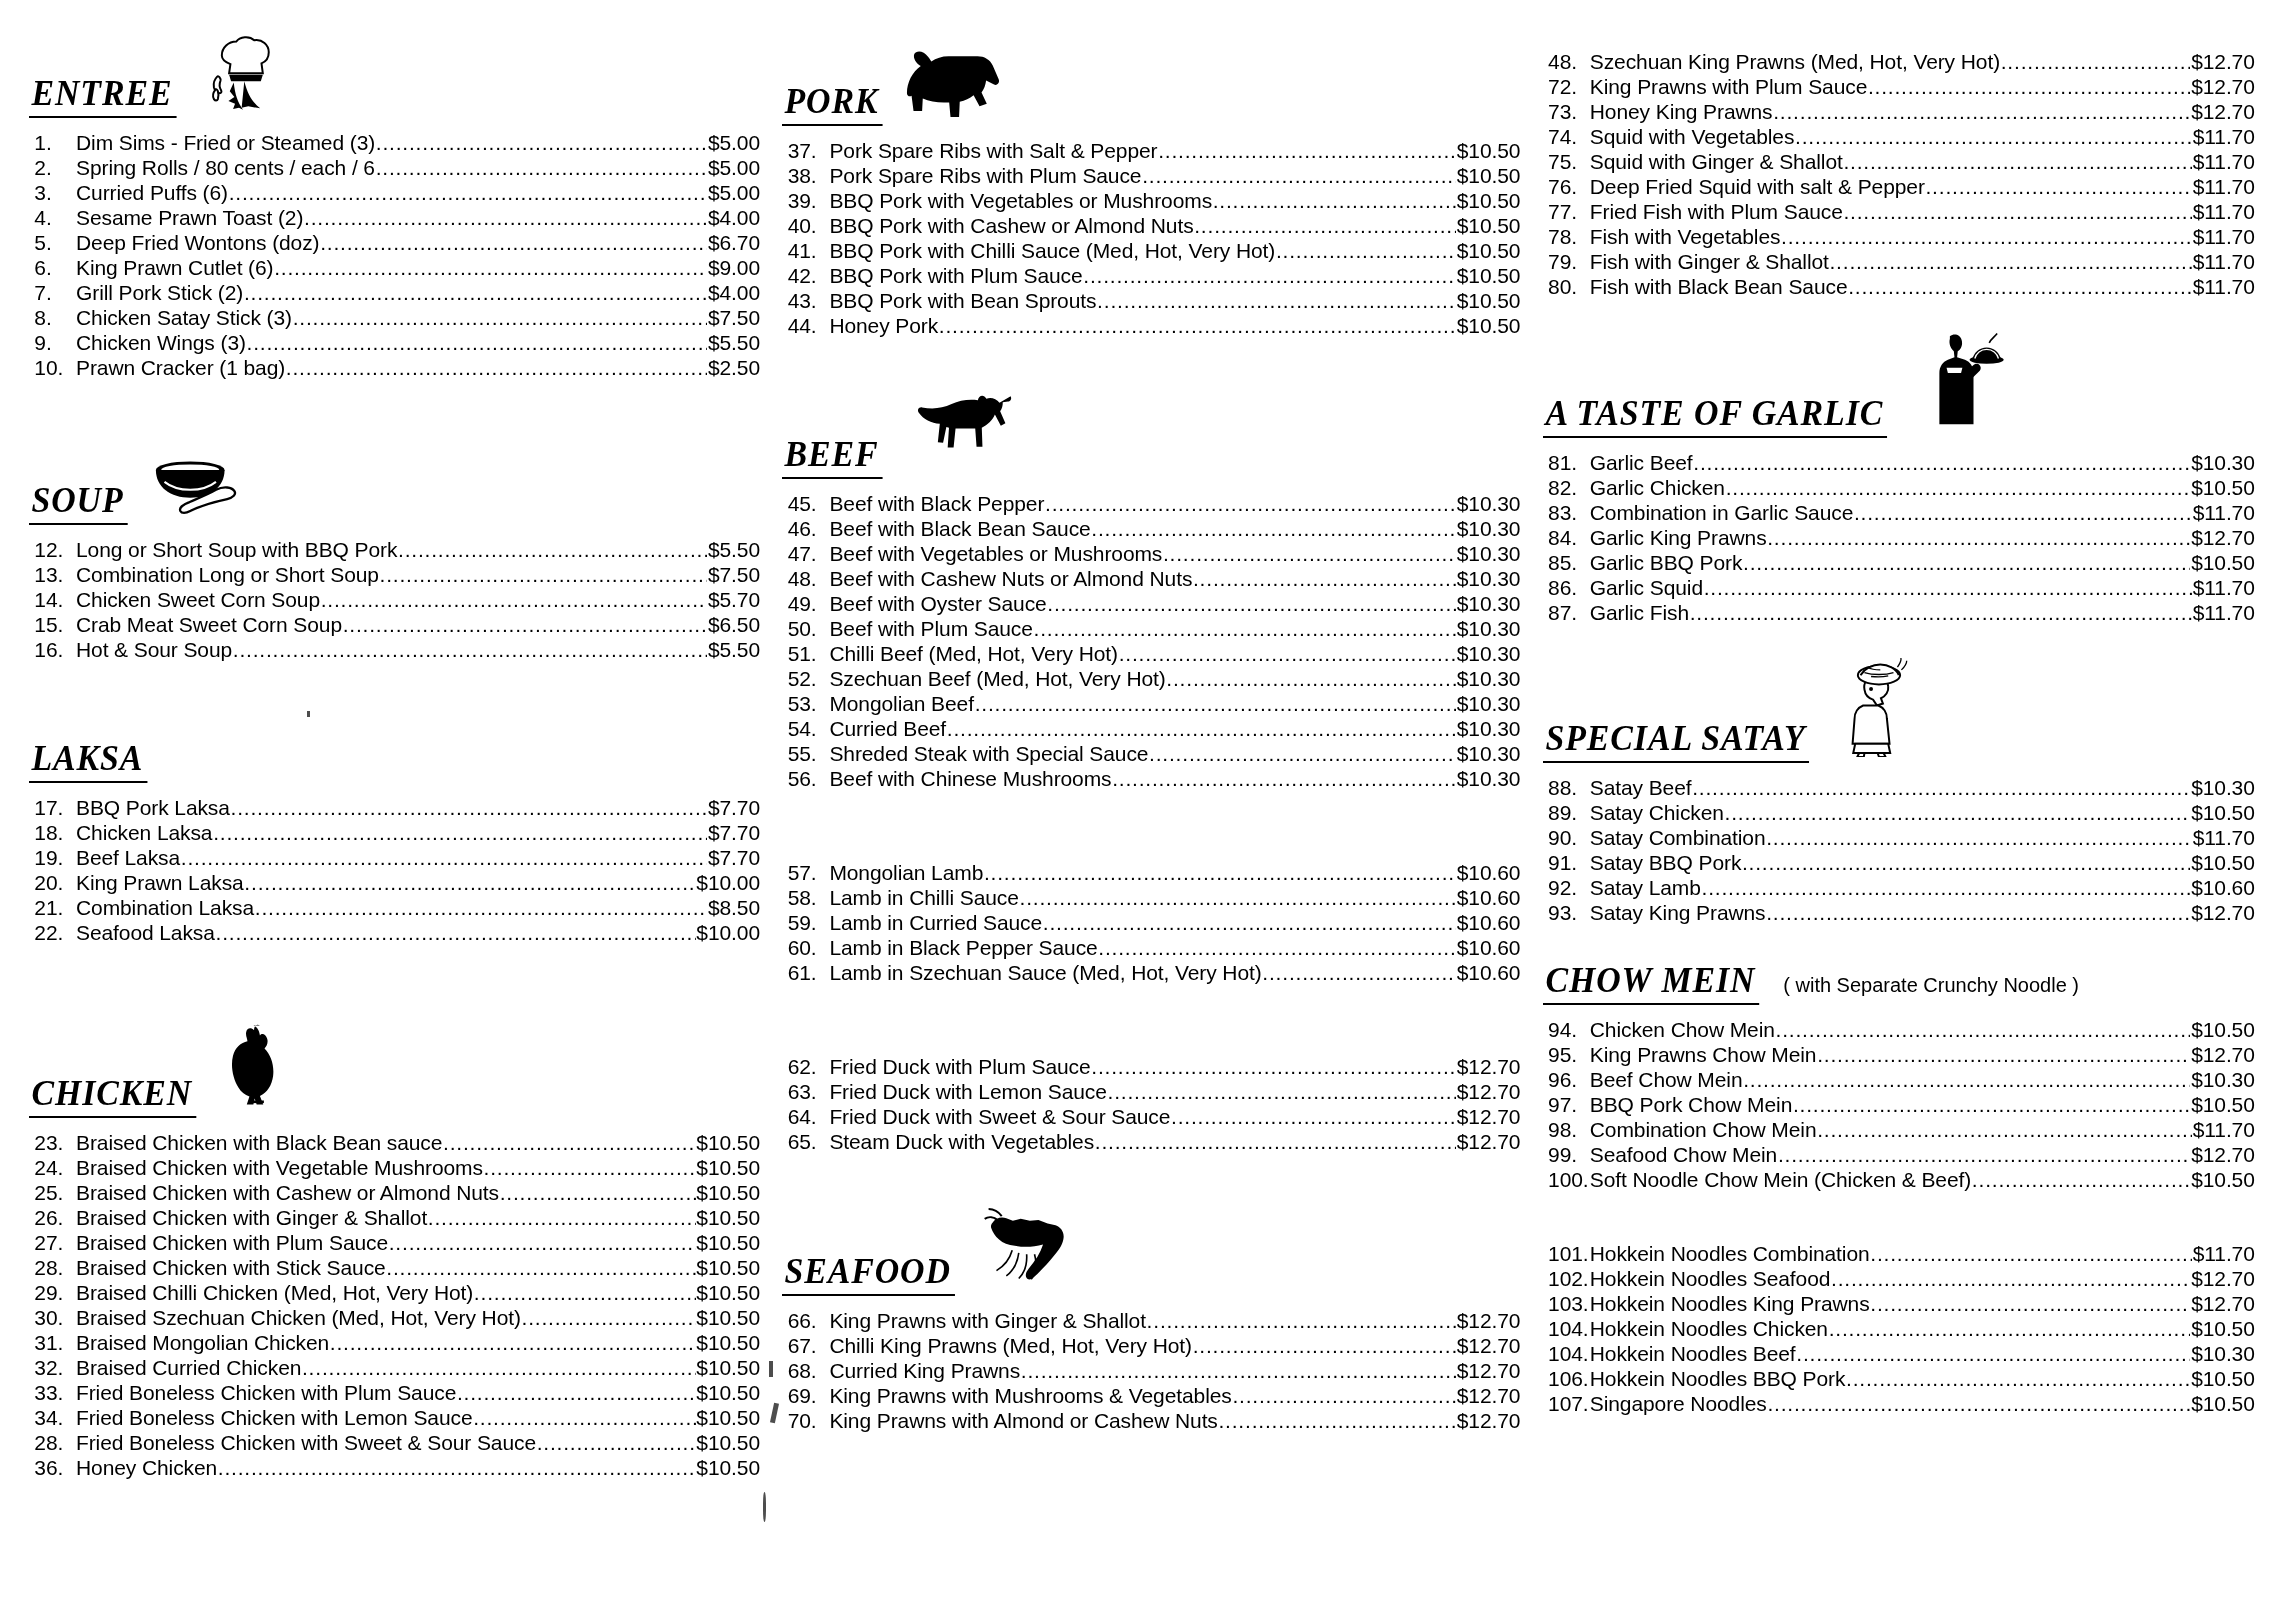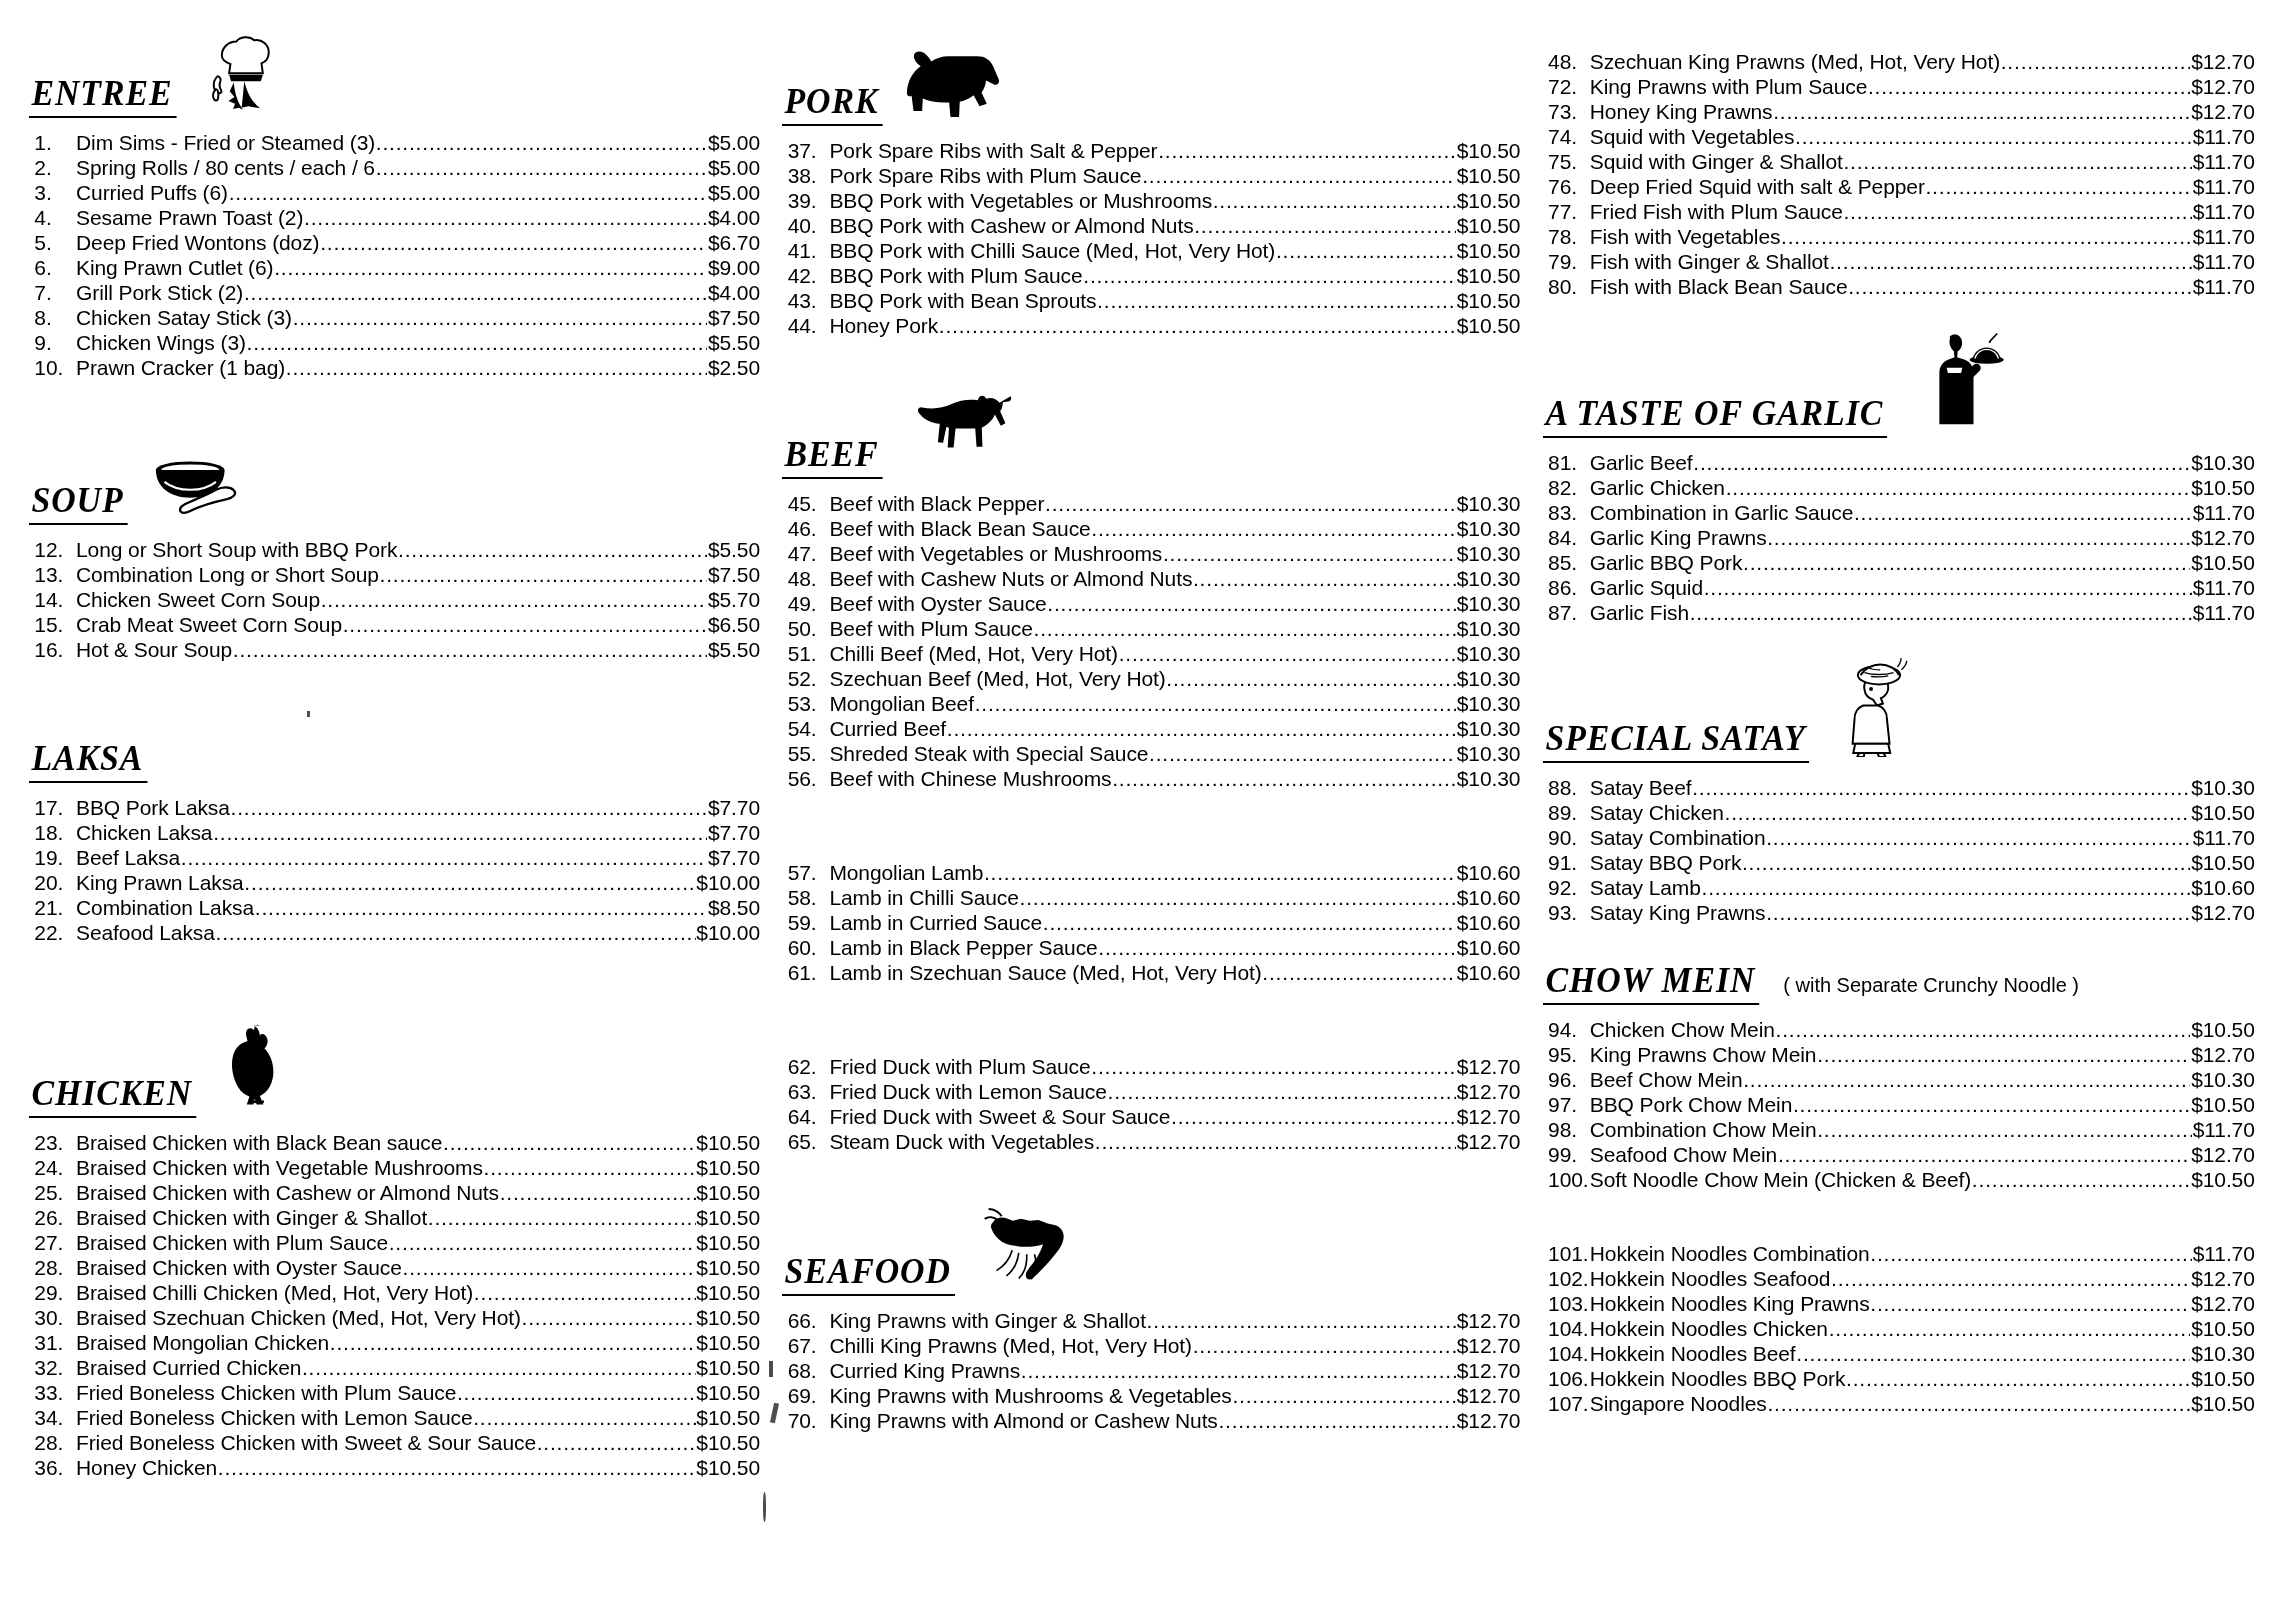--- a/index.html
+++ b/index.html
@@ -302,21 +302,21 @@
             <span class="price">$10.50</span>
           </div>
           <div class="item">
             <span class="num">27.</span>
             <span class="nm">Braised Chicken with Plum Sauce</span>
             <span class="dots">................................................................................................................................................................</span>
             <span class="price">$10.50</span>
           </div>
           <div class="item">
             <span class="num">28.</span>
-            <span class="nm">Braised Chicken with Oyster Sauce</span>
+            <span class="nm">Braised Chicken with Stick Sauce</span>
             <span class="dots">................................................................................................................................................................</span>
             <span class="price">$10.50</span>
           </div>
           <div class="item">
             <span class="num">29.</span>
             <span class="nm">Braised Chilli Chicken (Med, Hot, Very Hot)</span>
             <span class="dots">................................................................................................................................................................</span>
             <span class="price">$10.50</span>
           </div>
           <div class="item">

